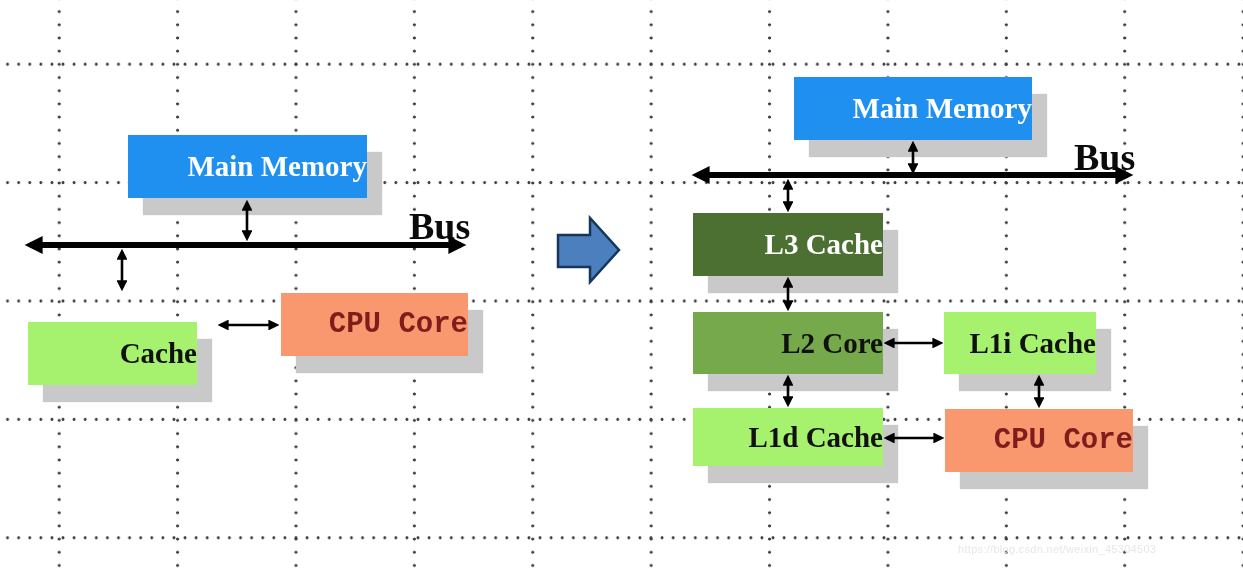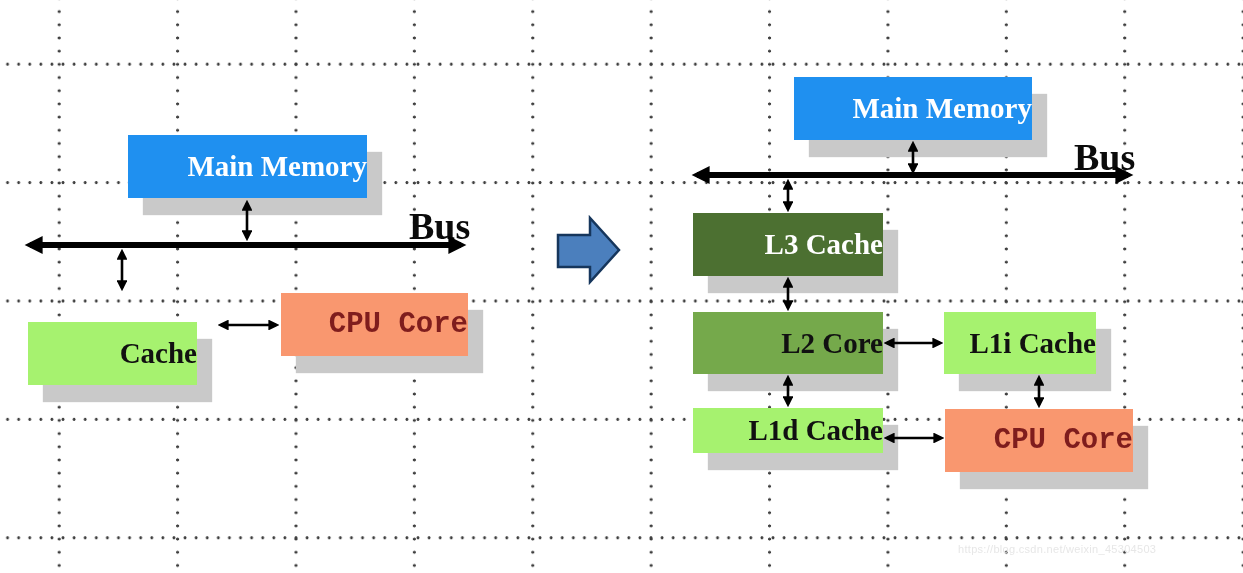--- a/index.html
+++ b/index.html
@@ -38,21 +38,21 @@
 
   
   #lmm    { left: 128px; top: 135px; width: 239px; height: 63px; }
   #lcache { left:  28px; top: 293px; width: 169px; height: 63px; margin-top: 29px; }
   #lcpu   { left: 281px; top: 293px; width: 187px; height: 63px; }
 
   
   #rmm   { left: 794px; top:  77px; width: 238px; height: 63px; }
   #rl3   { left: 693px; top: 213px; width: 190px; height: 63px; }
   #rl2   { left: 693px; top: 312px; width: 190px; height: 62px; }
-  #rl1d  { left: 693px; top: 408px; width: 190px; height: 45px; }
+  #rl1d  { left: 693px; top: 408px; width: 190px; height: 58px; }
   #rl1i  { left: 944px; top: 312px; width: 152px; height: 62px; }
   #rcpu  { left: 945px; top: 409px; width: 188px; height: 63px; }
 
   .bus-label {
     position: absolute;
     font-weight: bold;
     font-size: 38px;
     color: #0b0b0b;
     z-index: 2;
     white-space: nowrap;

